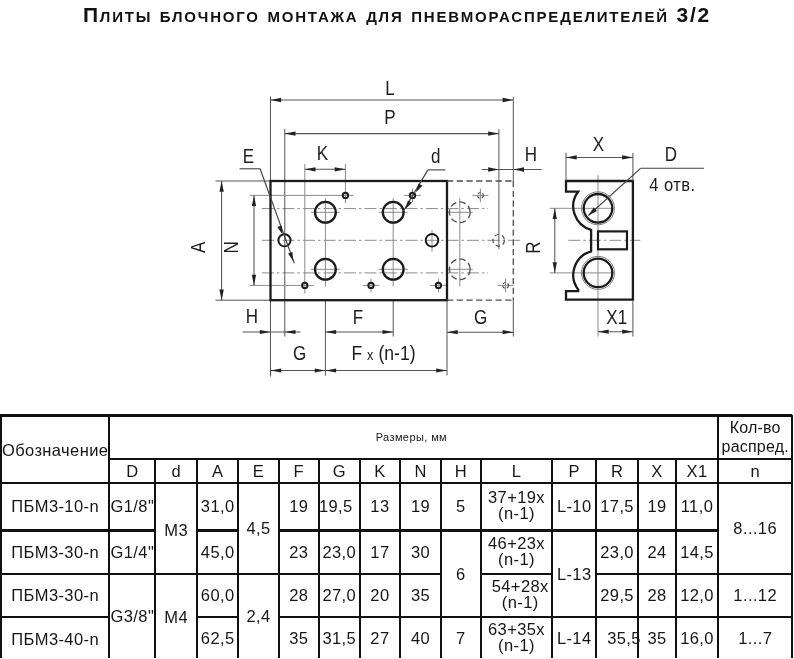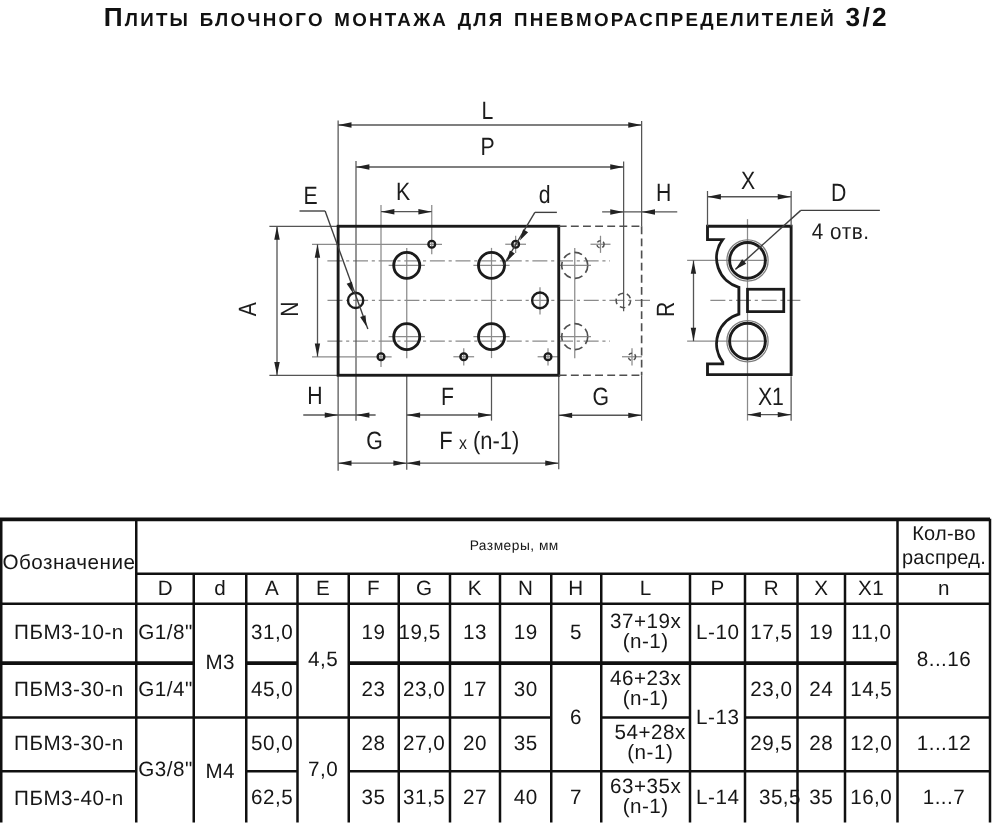--- a/index.html
+++ b/index.html
@@ -208,24 +208,24 @@
 <div class="c" style="left:0.9px;top:542.1px;width:108.5px;line-height:20px;font-size:16.5px">ПБМ3-30-n</div>
 <div class="c" style="left:0.9px;top:584.9px;width:108.5px;line-height:20px;font-size:16.5px">ПБМ3-30-n</div>
 <div class="c" style="left:0.9px;top:629.3px;width:108.5px;line-height:20px;font-size:16.5px">ПБМ3-40-n</div>
 <div class="c" style="left:109.4px;top:496.0px;width:46.0px;line-height:20px;font-size:16.5px">G1/8"</div>
 <div class="c" style="left:109.4px;top:542.1px;width:46.0px;line-height:20px;font-size:16.5px">G1/4"</div>
 <div class="c" style="left:109.4px;top:606.3px;width:46.0px;line-height:20px;font-size:16.5px">G3/8"</div>
 <div class="c" style="left:155.4px;top:520px;width:41.6px;line-height:20px;font-size:16.5px">М3</div>
 <div class="c" style="left:155.4px;top:606.8px;width:41.6px;line-height:20px;font-size:16.5px">М4</div>
 <div class="c" style="left:197.0px;top:496.0px;width:41.4px;line-height:20px;font-size:16.5px">31,0</div>
 <div class="c" style="left:197.0px;top:542.1px;width:41.4px;line-height:20px;font-size:16.5px">45,0</div>
-<div class="c" style="left:197.0px;top:584.9px;width:41.4px;line-height:20px;font-size:16.5px">50,0</div>
+<div class="c" style="left:197.0px;top:584.9px;width:41.4px;line-height:20px;font-size:16.5px">60,0</div>
 <div class="c" style="left:197.0px;top:628.3px;width:41.4px;line-height:20px;font-size:16.5px">62,5</div>
 <div class="c" style="left:238.4px;top:517.6px;width:40.3px;line-height:20px;font-size:16.5px">4,5</div>
-<div class="c" style="left:238.4px;top:606.3px;width:40.3px;line-height:20px;font-size:16.5px">7,0</div>
+<div class="c" style="left:238.4px;top:606.3px;width:40.3px;line-height:20px;font-size:16.5px">2,4</div>
 <div class="c" style="left:278.7px;top:496.0px;width:40.2px;line-height:20px;font-size:16.5px">19</div>
 <div class="c" style="left:278.7px;top:542.1px;width:40.2px;line-height:20px;font-size:16.5px">23</div>
 <div class="c" style="left:278.7px;top:584.9px;width:40.2px;line-height:20px;font-size:16.5px">28</div>
 <div class="c" style="left:278.7px;top:628.3px;width:40.2px;line-height:20px;font-size:16.5px">35</div>
 <div class="c" style="left:318.9px;top:496.0px;width:31px;line-height:20px;font-size:16.5px">19,5</div>
 <div class="c" style="left:318.9px;top:542.1px;width:40.9px;line-height:20px;font-size:16.5px">23,0</div>
 <div class="c" style="left:318.9px;top:584.9px;width:40.9px;line-height:20px;font-size:16.5px">27,0</div>
 <div class="c" style="left:318.9px;top:628.3px;width:40.9px;line-height:20px;font-size:16.5px">31,5</div>
 <div class="c" style="left:359.8px;top:496.0px;width:40.3px;line-height:20px;font-size:16.5px">13</div>
 <div class="c" style="left:359.8px;top:542.1px;width:40.3px;line-height:20px;font-size:16.5px">17</div>

